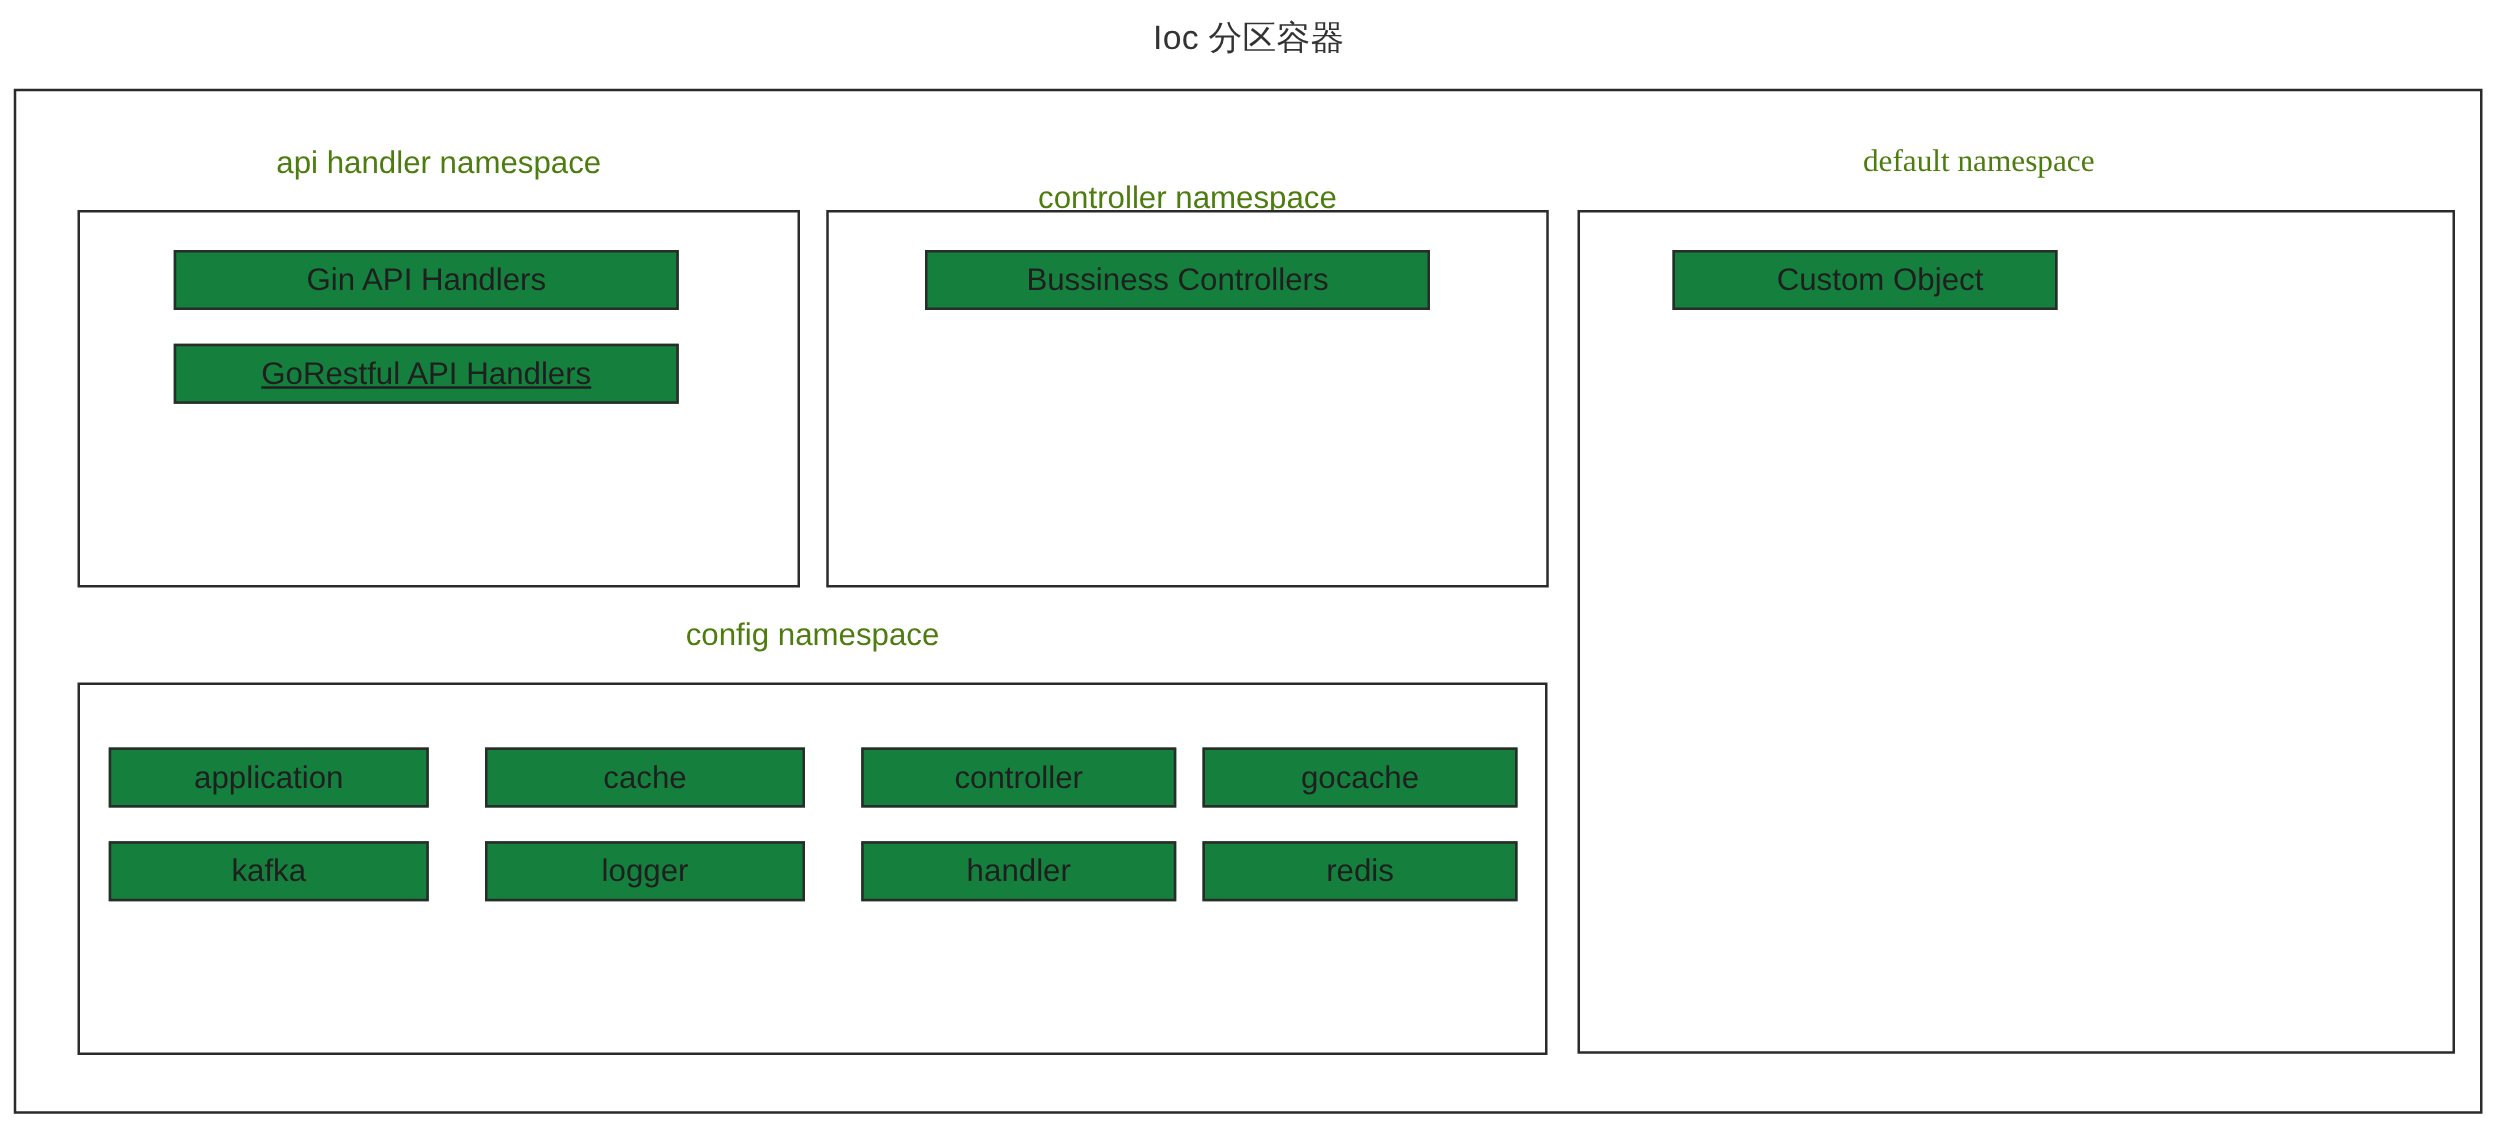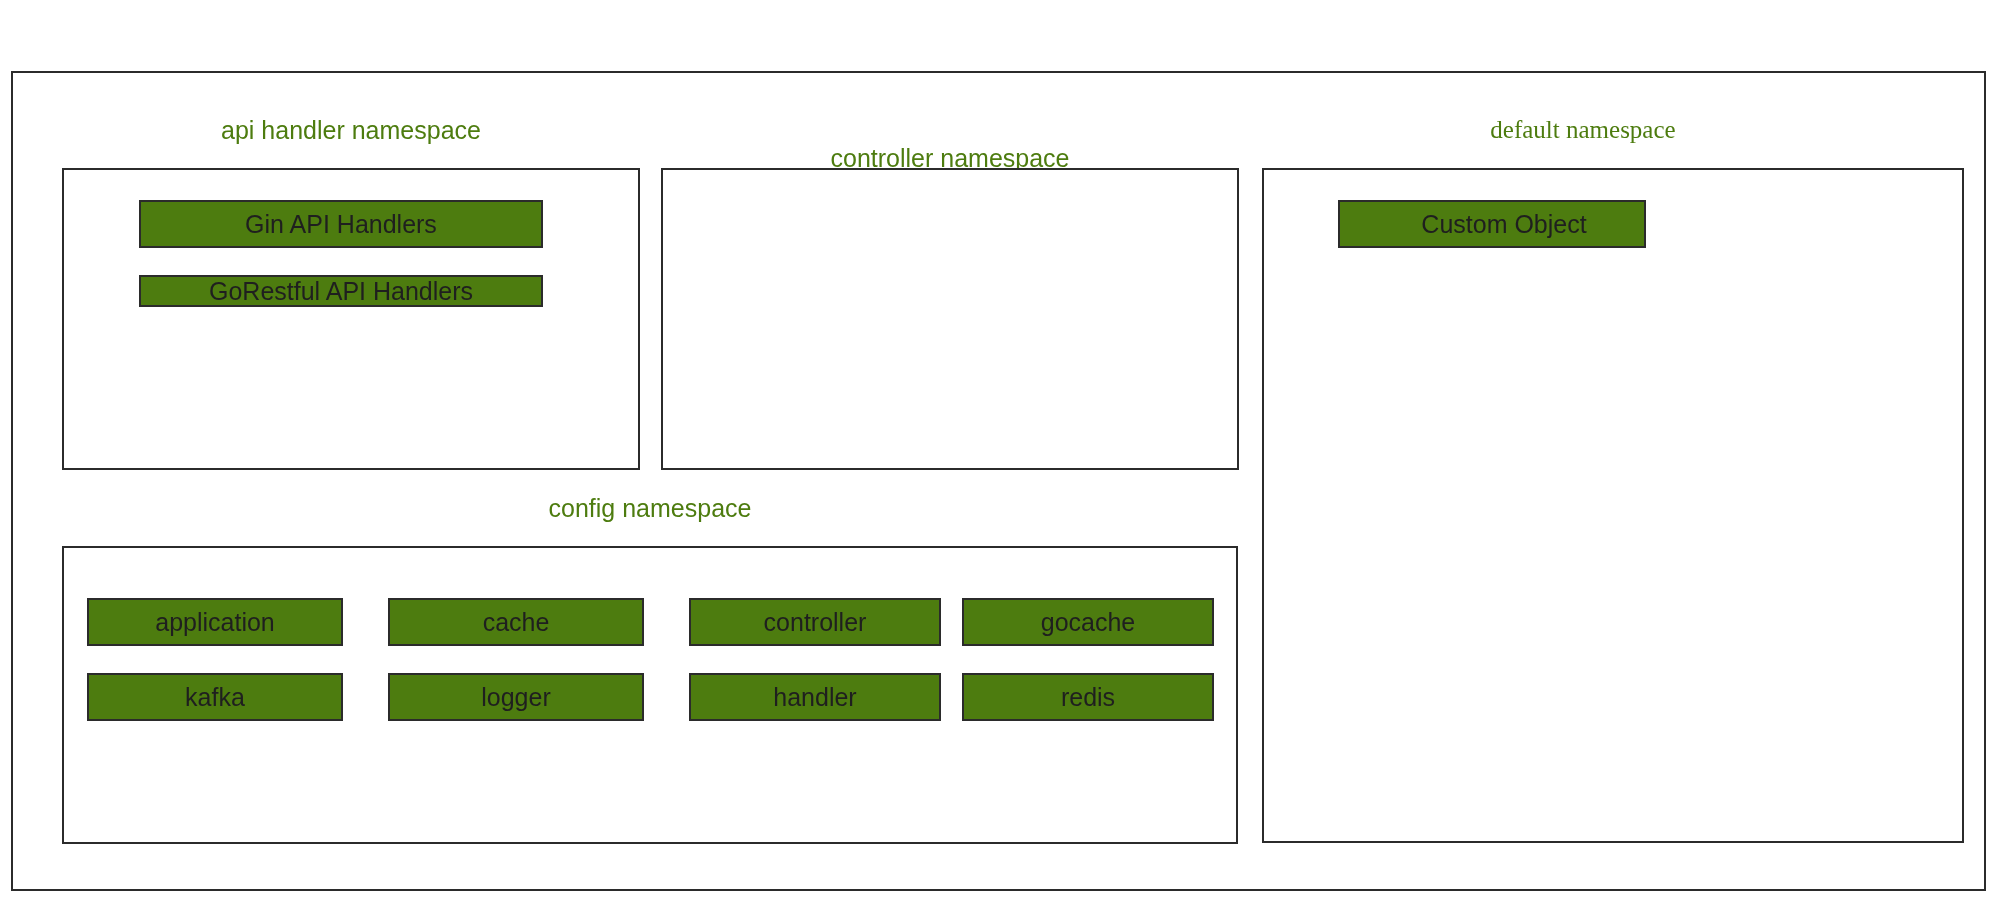--- a/index.html
+++ b/index.html
@@ -72,34 +72,34 @@
 
   .ns-label.api      { left: 62px;   top: 115px; width: 578px; }
   .ns-label.ctrl     { left: 661px;  top: 115px; width: 578px; margin-top: 28px; }
   .ns-label.default  { left: 1232px; top: 115px; width: 702px; font-family: Liberation Serif, serif; }
   .ns-label.config   { left: 62px;   top: 493px; width: 1176px; }
 
   
   .item {
     position: absolute;
     box-sizing: border-box;
-    background: #4d7c0f;
+    background: #15803d;
     border: 2px solid #2b2b2b;
     display: flex;
     align-items: center;
     justify-content: center;
     font-size: 25px;
     line-height: 28px;
     color: #1f1f1f;
     white-space: nowrap;
   }
 
   
   .item.gin        { left: 139px; top: 200px; width: 404px; height: 48px; }
-  .item.gorestful  { left: 139px; top: 275px; width: 404px; height: 32px; }
+  .item.gorestful  { left: 139px; top: 275px; width: 404px; height: 48px; text-decoration: underline; }
 
   
   .item.bussiness  { left: 740px; top: 200px; width: 404px; height: 48px; }
 
   
   .item.custom     { left: 1338px; top: 200px; width: 308px; height: 48px; padding-left: 24px; }
 
   
   .cfg {
     width: 256px;
@@ -113,32 +113,34 @@
   .cfg.r1 { top: 673px; }
   .cfg.r2 { top: 748px; }
   .cfg.c2 { width: 252px; }
   .cfg.c3 { width: 252px; }
 </style>
 </head>
 <body>
 
 <div id="diagram">
 
+  <div class="diagram-title">Ioc 分区容器</div>
 
   <div class="box outer-container"></div>
 
   <div class="ns-label api">api handler namespace</div>
   <div class="box ns-box api"></div>
 
   <div class="item gin">Gin API Handlers</div>
   <div class="item gorestful">GoRestful API Handlers</div>
 
   <div class="ns-label ctrl">controller namespace</div>
   <div class="box ns-box ctrl"></div>
 
+  <div class="item bussiness">Bussiness Controllers</div>
 
   <div class="ns-label default">default namespace</div>
   <div class="box ns-box default"></div>
 
   <div class="item custom">Custom Object</div>
 
   <div class="ns-label config">config namespace</div>
   <div class="box ns-box config"></div>
 
   <div class="item cfg c0 r0">application</div>

